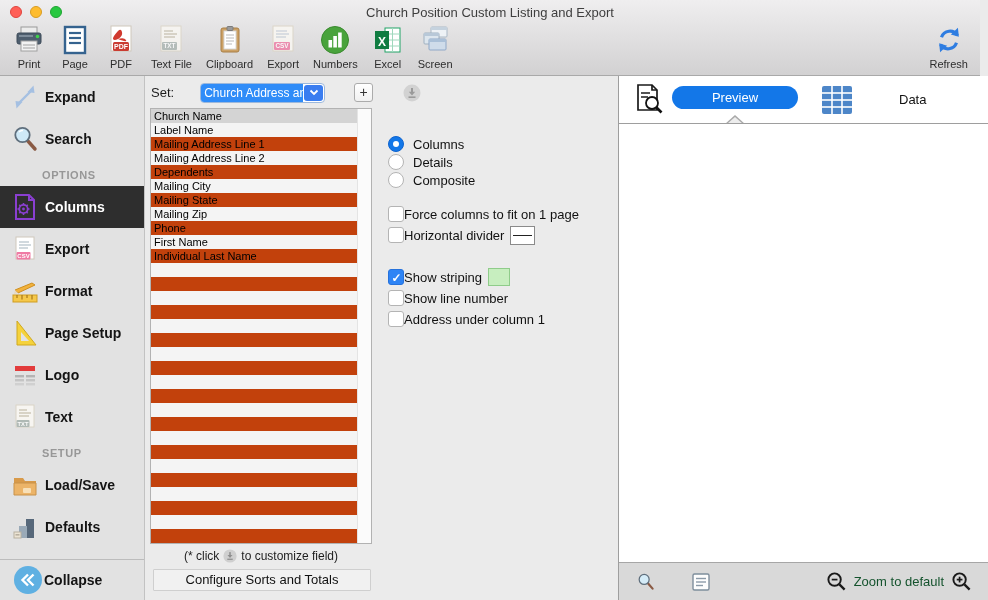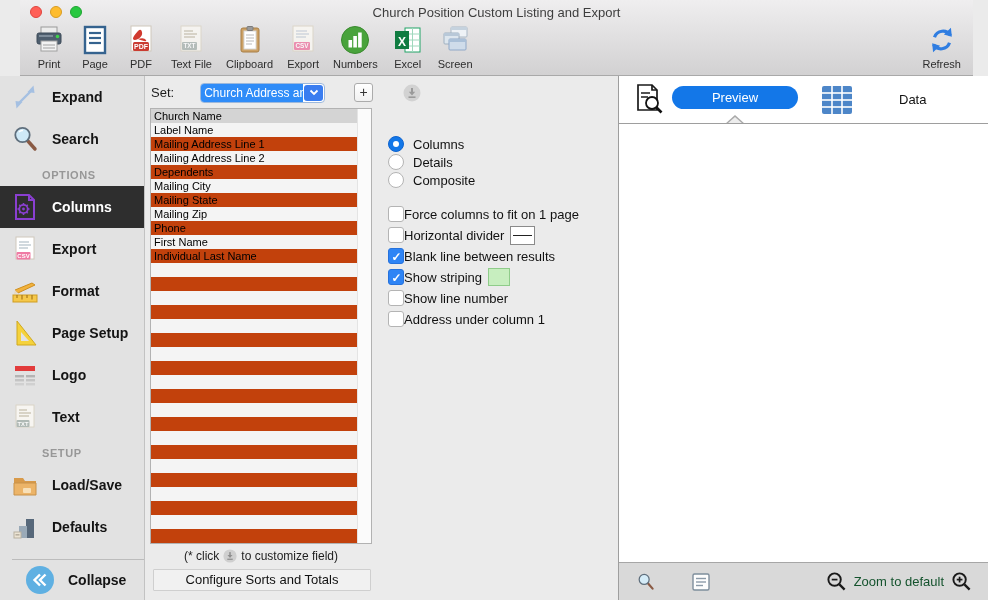--- a/index.html
+++ b/index.html
@@ -1,41 +1,41 @@
 <!DOCTYPE html>
 <html><head>
 <meta charset="utf-8">
 <style>
   html,body{margin:0;padding:0;width:988px;height:600px;overflow:hidden;}
   body{font-family:"Liberation Sans",sans-serif;background:#ebebeb;position:relative;-webkit-font-smoothing:antialiased;}
   .window{position:absolute;inset:0;}
 
   
-  .chrome{position:absolute;top:0;left:0;right:15px;height:75px;background:linear-gradient(#efeeef 0%,#e2e1e2 45%,#d2d1d2 100%);border-bottom:1px solid #a9a9a9;margin-left:20px;}
+  .chrome{position:absolute;top:0;left:0;right:8px;height:75px;background:linear-gradient(#efeeef 0%,#e2e1e2 45%,#d2d1d2 100%);border-bottom:1px solid #a9a9a9;}
   .traffic{position:absolute;top:6px;left:10px;display:flex;gap:8px;}
   .light{width:12px;height:12px;border-radius:50%;display:inline-block;}
   .light.red{background:#ff5f57;border:1px solid #e0443e;box-sizing:border-box;}
   .light.yellow{background:#febc2e;border:1px solid #d89c22;box-sizing:border-box;}
   .light.green{background:#28c840;border:1px solid #1ea432;box-sizing:border-box;}
   .window-title{position:absolute;top:5px;left:80px;right:80px;text-align:center;font-size:13px;color:#3e3e3e;white-space:nowrap;}
   .toolbar{position:absolute;top:21px;left:6px;right:6px;height:53px;display:flex;align-items:flex-start;}
   .tool{display:flex;flex-direction:column;align-items:center;margin:2px 7px 0 7px;cursor:default;}
   .tool .ticon{height:34px;display:flex;align-items:center;justify-content:center;}
   .tool .tlabel{font-size:11px;color:#2d2d2d;margin-top:1px;white-space:nowrap;}
   .tool.refresh{margin-left:auto;margin-right:6px;}
 
   
   .sidebar{position:absolute;top:76px;left:0;width:145px;bottom:0;background:#e2e2e2;border-right:1px solid #c2c2c2;box-sizing:border-box;}
-  .side-item{display:flex;align-items:center;height:42px;padding-left:9px;gap:11px;cursor:default;}
+  .side-item{display:flex;align-items:center;height:42px;padding-left:9px;gap:4px;cursor:default;}
   .side-item .slabel{font-size:14px;font-weight:bold;color:#141414;}
   .side-item.active{background:#2e2e2e;}
   .side-item.active .slabel{color:#fff;}
   .side-header{font-size:11px;font-weight:bold;color:#979797;letter-spacing:.6px;padding:9px 0 3px 42px;height:14px;}
   .side-icon{width:32px;height:32px;display:flex;align-items:center;justify-content:center;flex:0 0 32px;}
-  .collapse-row{position:absolute;left:12px;right:0;bottom:0;height:40px;border-top:1px solid #bcbcbc;display:flex;align-items:center;padding-left:12px;gap:12px;text-align:right;}
+  .collapse-row{position:absolute;left:0;right:0;bottom:0;height:40px;border-top:1px solid #bcbcbc;display:flex;align-items:center;padding-left:12px;text-align:right;}
   .collapse-row .slabel{font-size:14px;font-weight:bold;color:#141414;}
 
   
   .content{position:absolute;left:145px;top:76px;right:0;bottom:0;background:#ebebeb;}
 
   
   .set-row{position:absolute;left:6px;top:6px;height:21px;display:flex;align-items:center;gap:20px;}
   .set-label{font-size:13px;color:#1d1d1d;margin-right:6px;}
   .popup{width:125px;height:20px;background:#fff;border:1px solid #9cb8dc;border-radius:4px;display:flex;align-items:stretch;overflow:hidden;box-sizing:border-box;cursor:default;}
   .popup-text{flex:1;background:#2f8cf8;color:#fff;font-size:12px;line-height:18px;padding:0 3px;white-space:nowrap;overflow:hidden;}
@@ -463,24 +463,20 @@
     </div>
 
     <div class="check-row" style="top:129px;">
       <span class="checkbox"></span>
       <span class="opt-label">Force columns to fit on 1 page</span>
     </div>
     <div class="check-row" style="top:150px;">
       <span class="checkbox"></span>
       <span class="opt-label">Horizontal divider</span>
       <span class="divider-swatch"></span>
-    </div>
-    <div class="check-row" style="top:171px;">
-      <span class="checkbox checked"></span>
-      <span class="opt-label">Blank line between results</span>
     </div>
     <div class="check-row" style="top:192px;">
       <span class="checkbox checked"></span>
       <span class="opt-label">Show striping</span>
       <span class="color-swatch" style="background: rgb(199, 238, 191);"></span>
     </div>
     <div class="check-row" style="top:213px;">
       <span class="checkbox"></span>
       <span class="opt-label">Show line number</span>
     </div>

